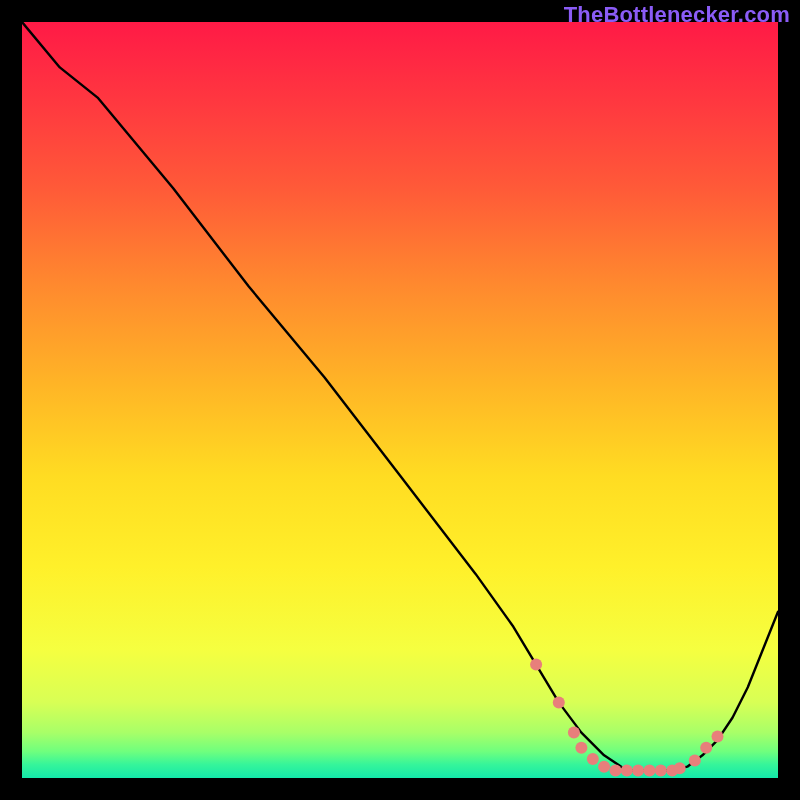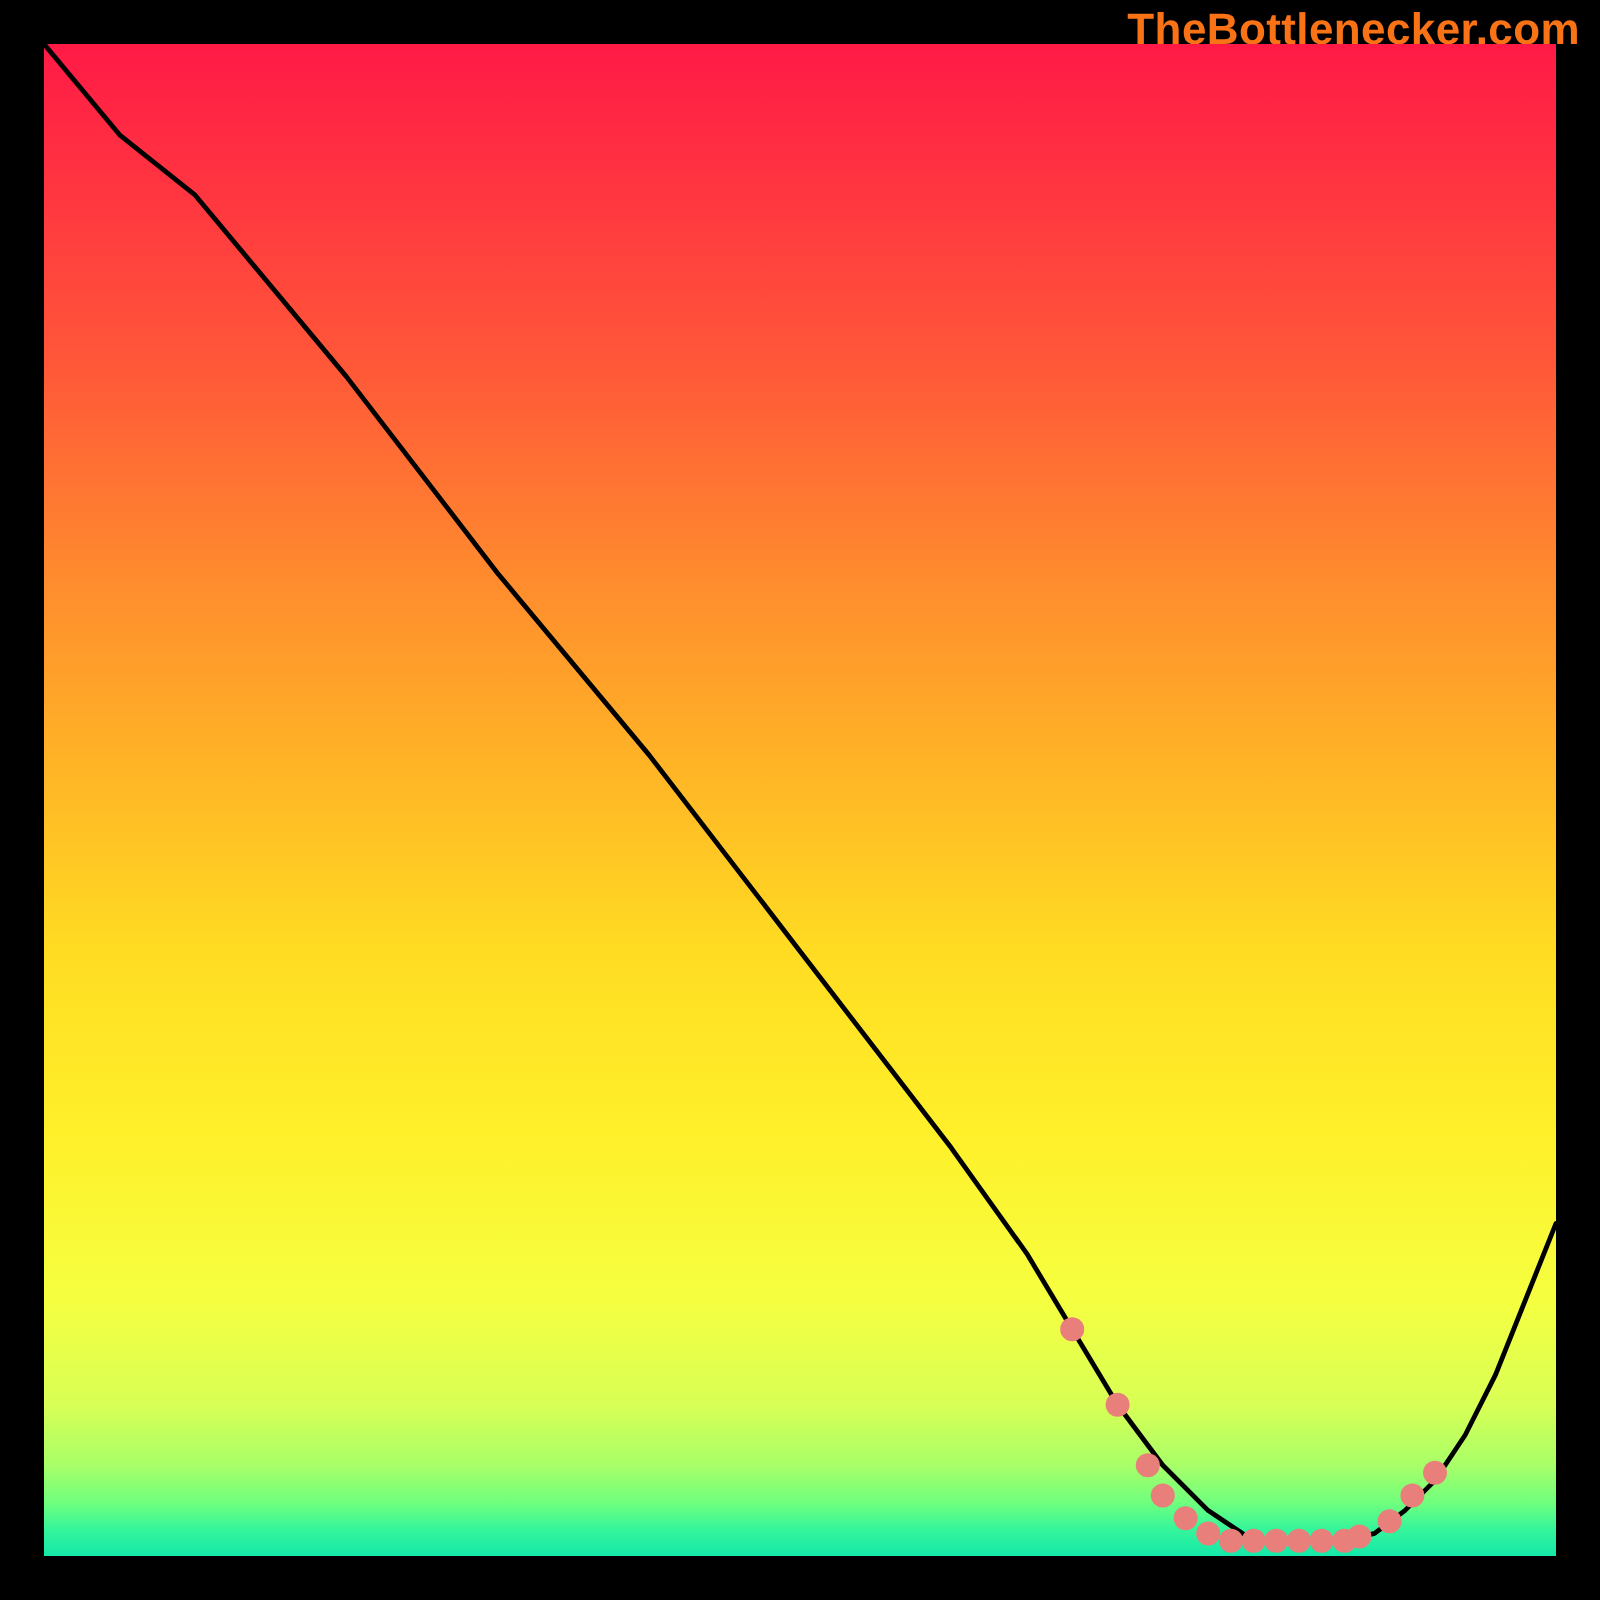--- a/index.html
+++ b/index.html
@@ -23,21 +23,21 @@
     top: 22px;
     width: 756px;
     height: 756px;
   }
   .branding {
     position: absolute;
     top: 2px;
     right: 10px;
     font-size: 22px;
     font-weight: 600;
-    color: #f97316;
+    color: #8b5cf6;
     letter-spacing: 0.2px;
   }
 </style>
 </head>
 <body>
 
 <div class="stage">
   <div class="branding">TheBottlenecker.com</div>
 
   <svg class="plot" viewBox="0 0 756 756" preserveAspectRatio="none">

